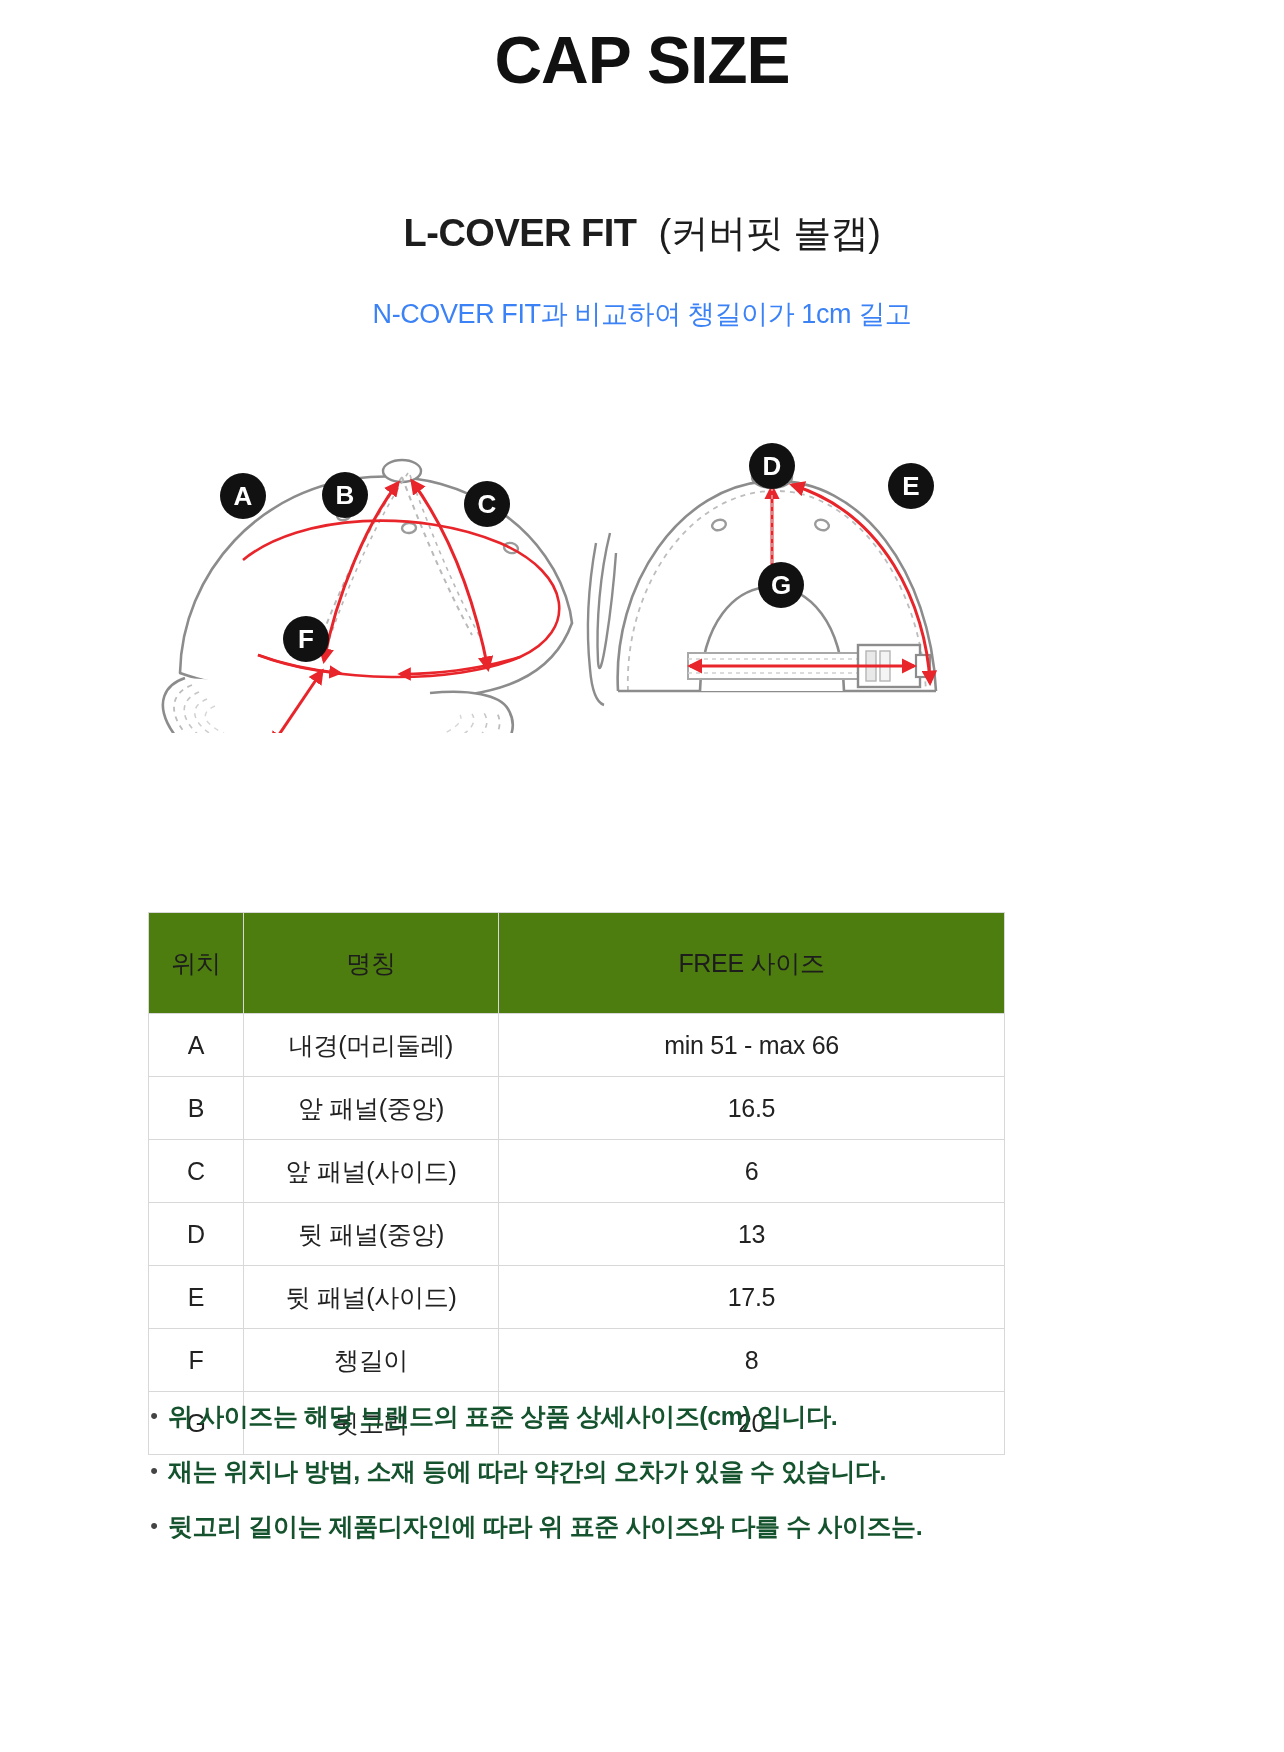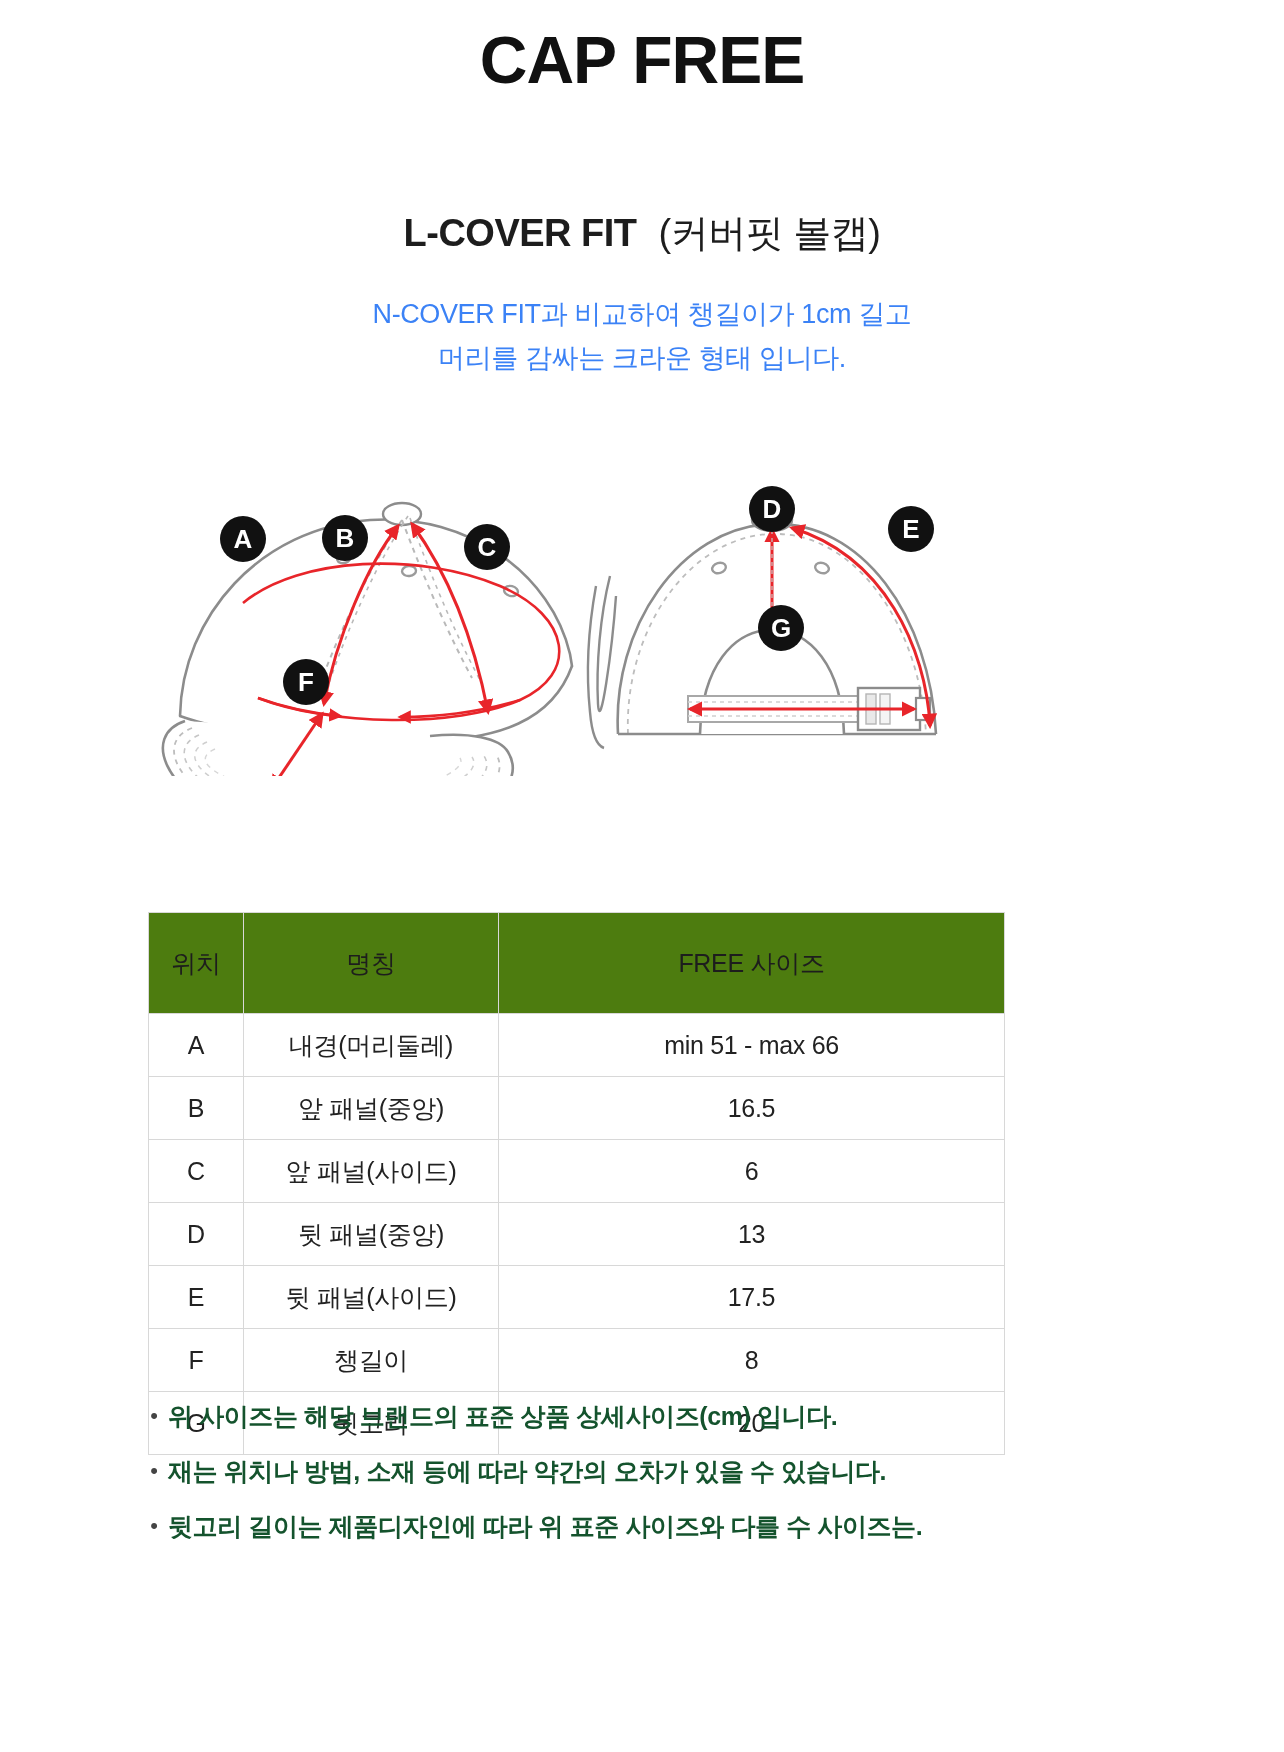--- a/index.html
+++ b/index.html
@@ -124,29 +124,28 @@
     font-size: 25px;
     line-height: 36px;
     color: #14532d;
     letter-spacing: -0.4px;
     font-weight: bold;
   }
 </style>
 </head>
 <body>
 
-<h1 class="page-title">CAP FREE</h1>
+<h1 class="page-title">CAP SIZE</h1>
 
 <div class="fit-title">
   <span class="fit-en">L-COVER FIT</span><span class="fit-ko">(커버핏 볼캡)</span>
 </div>
 
 <div class="desc">
   <div>N-COVER FIT과 비교하여 챙길이가 1cm 길고</div>
-  <div>머리를 감싸는 크라운 형태 입니다.</div>
 </div>
 
 <div class="diagram">
   <svg width="1284" height="360" viewBox="0 0 1284 360">
     <defs>
       <marker id="arrRed" viewBox="0 0 10 10" refX="8" refY="5" markerWidth="5.2" markerHeight="5.2" orient="auto-start-reverse">
         <path d="M 0 0 L 10 5 L 0 10 z" fill="#e8252a"></path>
       </marker>
     </defs>
 

